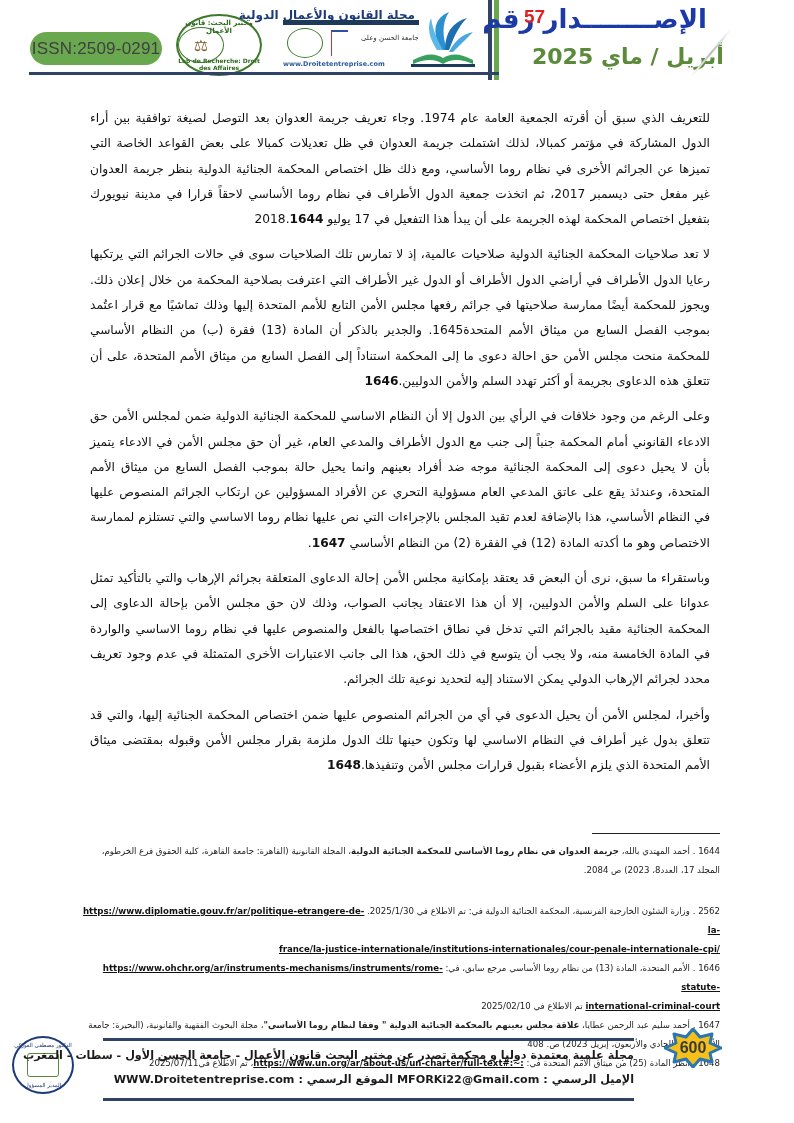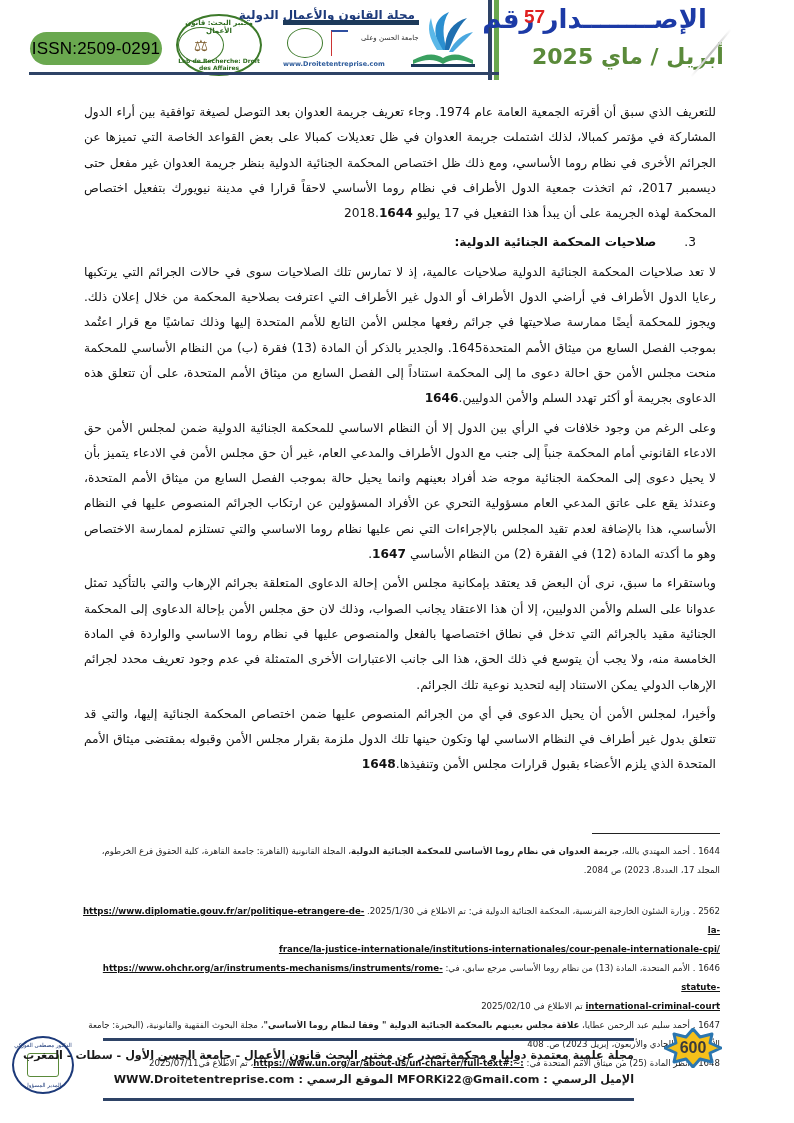--- a/index.html
+++ b/index.html
@@ -1,20 +1,20 @@
 <!DOCTYPE html>
 <html lang="ar" dir="rtl"><head>
 <meta charset="utf-8">
 <style>
   html, body { margin: 0; padding: 0; background: #ffffff; }
   body { width: 794px; height: 1123px; position: relative; overflow: hidden; font-family: "DejaVu Sans", "Liberation Sans", sans-serif; color: #111; }
 
   
   .header { position: absolute; top: 0; left: 0; width: 794px; height: 92px; }
-  .issn { position: absolute; left: 30px; top: 32px; width: 132px; height: 33px; background: #6aa84f; border-radius: 17px; color: #000000; font-family: "Liberation Sans", sans-serif; font-size: 17px; line-height: 33px; text-align: center; direction: ltr; letter-spacing: 0.2px; }
+  .issn { position: absolute; left: 30px; top: 32px; width: 132px; height: 33px; background: #6aa84f; border-radius: 17px; color: #404040; font-family: "Liberation Sans", sans-serif; font-size: 17px; line-height: 33px; text-align: center; direction: ltr; letter-spacing: 0.2px; }
   .seal { position: absolute; left: 176px; top: 14px; width: 86px; height: 62px; border-radius: 50%; border: 2px solid #3d7a2a; box-sizing: border-box; display: flex; align-items: center; justify-content: flex-end; }
   .seal .inner { width: 44px; height: 34px; border-radius: 50%; border: 1px solid #3d7a2a; display:flex; align-items:center; justify-content:center; font-size: 16px; color: #7a5a2a; }
   .seal .ring-text { position: absolute; top: 3px; width: 100%; text-align: center; font-size: 7px; color: #2d6b1e; font-weight: bold; }
   .seal .ring-bottom { position: absolute; bottom: 3px; width: 100%; text-align: center; font-size: 6px; color: #2d6b1e; font-weight: bold; direction: ltr; }
 
   .banner { position: absolute; left: 283px; top: 6px; width: 192px; height: 64px; }
   .banner .btitle { position: absolute; right: 60px; top: 2px; font-size: 12px; font-weight: bold; color: #1d3a7a; white-space: nowrap; }
   .banner .bsub { position: absolute; left: 0; top: 14px; width: 136px; height: 5px; background: #1d3a5a; }
   .banner .mini-seal { position: absolute; left: 4px; top: 22px; width: 36px; height: 30px; border-radius: 50%; border: 1.5px solid #3d7a2a; box-sizing: border-box; }
   .banner .uni-mark { position: absolute; left: 48px; top: 24px; width: 16px; height: 24px; border-top: 2px solid #2f4fa0; border-left: 1px solid #c33; }
@@ -29,21 +29,21 @@
   .issue { position: absolute; left: 510px; top: 4px; width: 210px; height: 34px; text-align: left; direction: rtl; }
   .issue .lbl { position: absolute; right: 13px; top: 0; font-size: 26px; font-weight: bold; color: #1c3aa6; white-space: nowrap; }
   .issue .num { position: absolute; left: 14px; top: 2px; font-size: 19px; font-weight: bold; color: #e02020; font-family: Liberation Sans, sans-serif; }
   .date { position: absolute; left: 512px; top: 44px; font-size: 22px; font-weight: bold; color: #5a8a3a; white-space: nowrap; direction: rtl; margin-left: 20px; }
   .slash-deco { position: absolute; left: 710px; top: 22px; width: 2px; height: 62px; background: linear-gradient(#fff, #bbb, #fff); transform: rotate(40deg); }
 
   .header-rule { position: absolute; left: 29px; top: 72px; width: 470px; height: 3px; background: #2e4366; }
 
   
   .content { position: absolute; left: 80px; top: 96px; width: 640px; direction: rtl; text-align: justify; font-family: "DejaVu Sans", sans-serif; font-size: 12.2px; line-height: 25.3px; }
-  .content p { margin: 4px; text-align-last: right; }
+  .content p { margin: 10px; text-align-last: right; }
   .content .h3 { font-weight: bold; margin: 0; padding-right: 24px; }
   .content .h3 .n { font-weight: normal; margin-left: 28px; }
   .content .fn { font-weight: bold; }
 
   
   .fn-rule { position: absolute; left: 592px; top: 833px; width: 128px; height: 1px; background: #222; }
   .footnotes { position: absolute; left: 80px; top: 842px; width: 640px; direction: rtl; font-size: 8.6px; line-height: 19px; color: #222; }
   .footnotes .item { margin: 0; text-align: right; }
   .footnotes .gap { height: 22px; }
   .footnotes a { color: #111; font-weight: bold; text-decoration: underline; direction: ltr; unicode-bidi: embed; }
@@ -99,21 +99,20 @@
     <span class="lbl">الإصــــــــدار رقم</span>
     <span class="num">57</span>
   </div>
   <div class="date">أبريل / ماي 2025</div>
   <div class="slash-deco"></div>
   <div class="header-rule"></div>
 </div>
 
 <div class="content">
   <p><span>للتعريف الذي سبق أن أقرته الجمعية العامة عام 1974.  وجاء تعريف جريمة العدوان بعد التوصل لصيغة توافقية بين أراء الدول المشاركة في مؤتمر كمبالا، لذلك اشتملت جريمة العدوان في ظل تعديلات كمبالا على بعض القواعد الخاصة التي تميزها عن الجرائم الأخرى في نظام روما الأساسي، ومع ذلك ظل اختصاص المحكمة الجنائية الدولية بنظر جريمة العدوان غير مفعل حتى ديسمبر 2017، ثم اتخذت جمعية الدول الأطراف في نظام روما الأساسي لاحقاً قرارا في مدينة نيويورك بتفعيل اختصاص المحكمة لهذه الجريمة على أن يبدأ هذا التفعيل في 17 يوليو 2018.</span><span class="fn">1644</span></p>
-  <p class="h3"><span class="n">3.</span><span>صلاحيات المحكمة الجنائية الدولية:</span></p>
   <p><span>لا تعد صلاحيات المحكمة الجنائية الدولية صلاحيات عالمية، إذ لا تمارس تلك الصلاحيات سوى في حالات الجرائم التي يرتكبها رعايا الدول الأطراف في أراضي الدول الأطراف أو الدول غير الأطراف التي اعترفت بصلاحية المحكمة من خلال إعلان ذلك. ويجوز للمحكمة أيضًا ممارسة صلاحيتها في جرائم رفعها مجلس الأمن التابع للأمم المتحدة إليها وذلك تماشيًا مع قرار اعتُمد بموجب الفصل السابع من ميثاق الأمم المتحدة1645. والجدير بالذكر أن المادة (13) فقرة (ب) من النظام الأساسي للمحكمة منحت مجلس الأمن حق احالة دعوى ما إلى المحكمة استناداً إلى الفصل السابع من ميثاق الأمم المتحدة، على أن تتعلق هذه الدعاوى بجريمة أو أكثر تهدد السلم والأمن الدوليين.</span><span class="fn">1646</span></p>
   <p><span> وعلى الرغم من وجود خلافات في الرأي بين الدول إلا أن النظام الاساسي للمحكمة الجنائية الدولية ضمن لمجلس الأمن حق الادعاء القانوني أمام المحكمة جنباً إلى جنب مع الدول الأطراف والمدعي العام، غير أن حق مجلس الأمن في الادعاء يتميز بأن لا يحيل دعوى إلى المحكمة الجنائية موجه ضد أفراد بعينهم وانما يحيل حالة بموجب الفصل السابع من ميثاق الأمم المتحدة، وعندئذ يقع على عاتق المدعي العام مسؤولية التحري عن الأفراد المسؤولين عن ارتكاب الجرائم المنصوص عليها في النظام الأساسي، هذا بالإضافة لعدم تقيد المجلس بالإجراءات التي نص عليها نظام روما الاساسي والتي تستلزم لممارسة الاختصاص وهو ما أكدته المادة (12) في الفقرة (2) من النظام الأساسي </span><span class="fn">1647</span>.</p>
   <p><span>وباستقراء ما سبق، نرى أن البعض قد يعتقد بإمكانية مجلس الأمن إحالة الدعاوى المتعلقة بجرائم الإرهاب والتي بالتأكيد تمثل عدوانا على السلم والأمن الدوليين، إلا أن هذا الاعتقاد يجانب الصواب، وذلك لان حق مجلس الأمن بإحالة الدعاوى إلى المحكمة الجنائية مقيد بالجرائم التي تدخل في نطاق اختصاصها بالفعل والمنصوص عليها في نظام روما الاساسي والواردة في المادة الخامسة منه، ولا يجب أن يتوسع في ذلك الحق، هذا الى جانب الاعتبارات الأخرى المتمثلة في عدم وجود تعريف محدد لجرائم الإرهاب الدولي يمكن الاستناد إليه لتحديد نوعية تلك الجرائم.</span></p>
   <p><span> وأخيرا، لمجلس الأمن أن يحيل الدعوى في أي من الجرائم المنصوص عليها ضمن اختصاص المحكمة الجنائية إليها، والتي قد تتعلق بدول غير أطراف في النظام الاساسي لها وتكون حينها تلك الدول ملزمة بقرار مجلس الأمن وقبوله بمقتضى ميثاق الأمم المتحدة الذي يلزم الأعضاء بقبول قرارات مجلس الأمن وتنفيذها.</span><span class="fn">1648</span></p>
 </div>
 
 <div class="fn-rule"></div>
 <div class="footnotes">
   <p class="item">
     <span>1644</span><span> . أحمد المهتدي بالله، </span><b>جريمة العدوان في نظام روما الأساسي للمحكمة الجنائية الدولية</b><span>، المجلة القانونية (القاهرة: جامعة القاهرة، كلية الحقوق فرع الخرطوم، المجلد 17، العدد8، 2023) ص 2084.</span>

